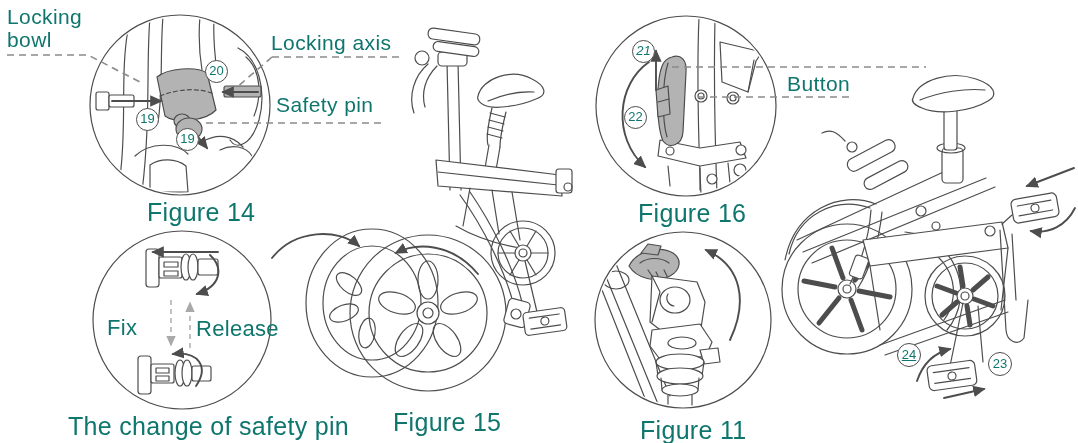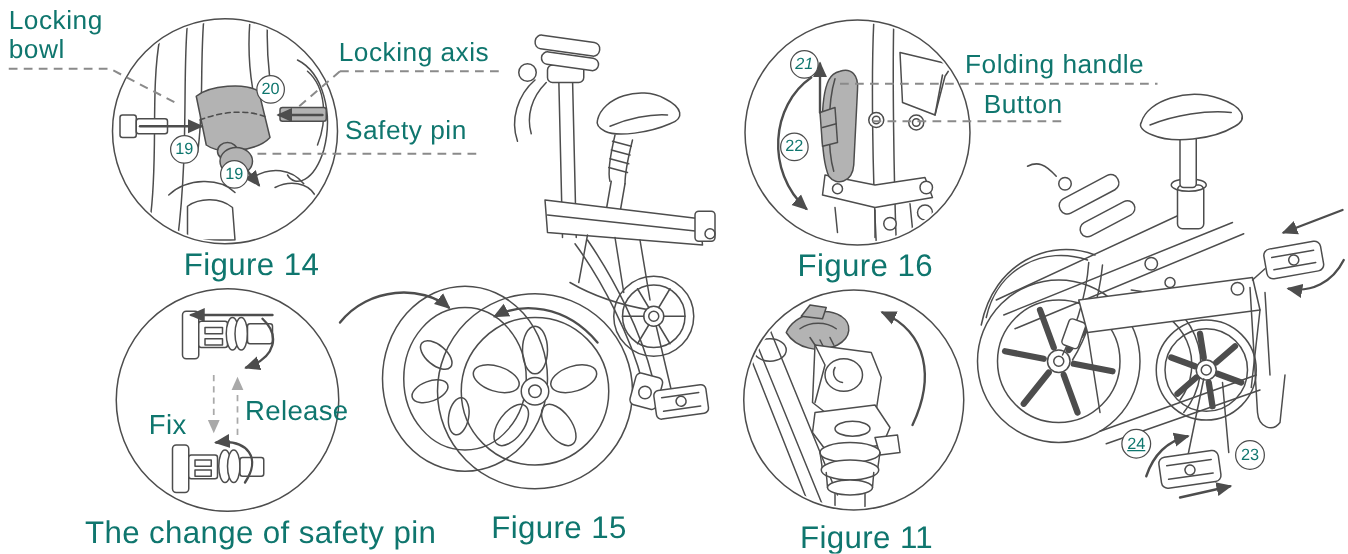--- a/index.html
+++ b/index.html
@@ -307,27 +307,26 @@
       <path class="a" d="M917,381 C923,363 934,353 950,349" marker-end="url(#ah)"></path>
       <line class="a" x1="944" y1="398" x2="984" y2="389" marker-end="url(#ah)"></line>
     </g>
   </svg>
 
   <div class="label wrap" style="left:7px;top:5px;width:92px;">Locking bowl</div>
   <div class="label" style="left:271px;top:31px;">Locking axis</div>
   <div class="label" style="left:276px;top:93px;">Safety pin</div>
   <div class="caption" style="left:147px;top:198px;">Figure 14</div>
 
-  <div class="fixrel" style="left:119px;top:315px;margin-top:12px;">Fix</div>
+  <div class="fixrel" style="left:107px;top:315px;">Fix</div>
   <div class="fixrel" style="left:196px;top:316px;">Release</div>
   <div class="caption" style="left:68px;top:412px;">The change of safety pin</div>
 
   <div class="caption" style="left:393px;top:408px;">Figure 15</div>
 
-  <div class="label" style="left:772px;top:40px;">Folding handle</div>
   <div class="label" style="left:787px;top:72px;">Button</div>
   <div class="caption" style="left:638px;top:199px;">Figure 16</div>
 
   <div class="caption" style="left:640px;top:416px;">Figure 11</div>
 
 
   <div class="callout" style="left:176px;top:128px;">19</div>
   <div class="callout" style="left:136px;top:108px;">19</div>
   <div class="callout" style="left:205px;top:60px;">20</div>
   <div class="callout" style="left:632px;top:40px;font-style:italic;">21</div>

